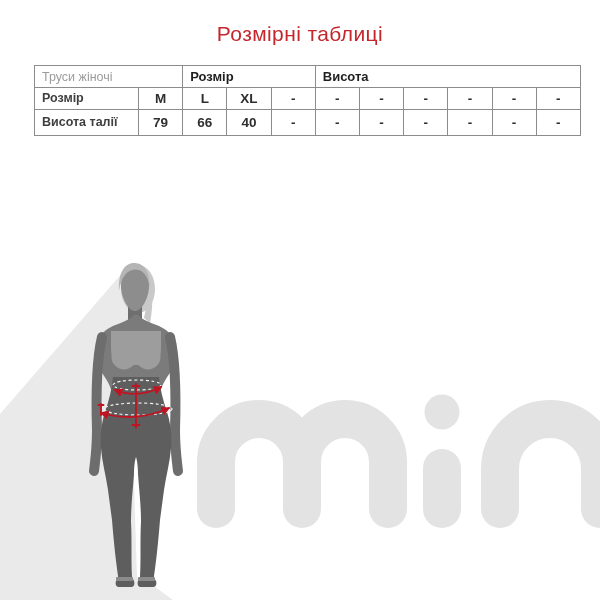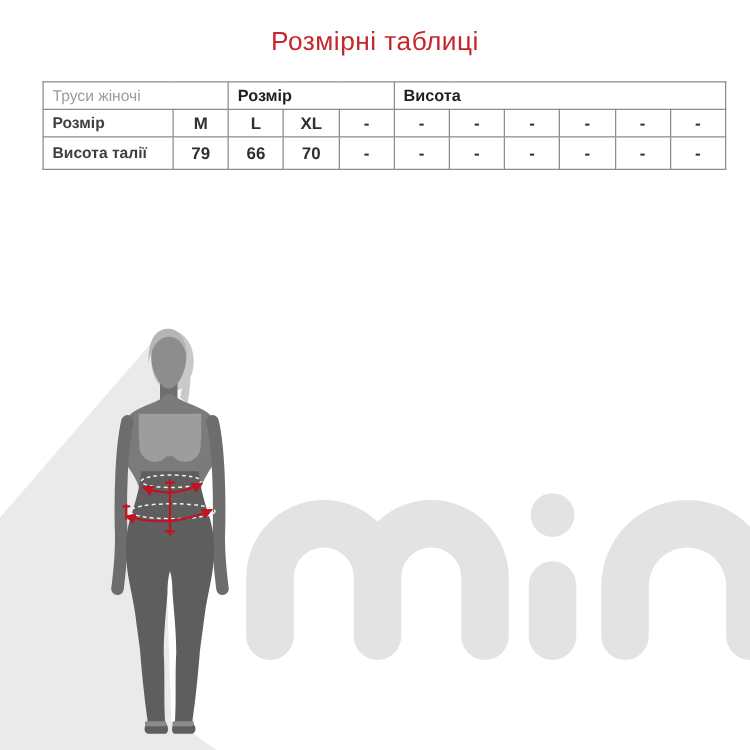--- a/index.html
+++ b/index.html
@@ -94,21 +94,21 @@
           <td class="val">-</td>
           <td class="val">-</td>
           <td class="val">-</td>
           <td class="val">-</td>
           <td class="val">-</td>
         </tr>
         <tr>
           <td class="rowlabel">Висота талії</td>
           <td class="val">79</td>
           <td class="val">66</td>
-          <td class="val">70</td>
+          <td class="val">40</td>
           <td class="val">-</td>
           <td class="val">-</td>
           <td class="val">-</td>
           <td class="val">-</td>
           <td class="val">-</td>
           <td class="val">-</td>
           <td class="val">-</td>
         </tr>
       </tbody>
   </table>

